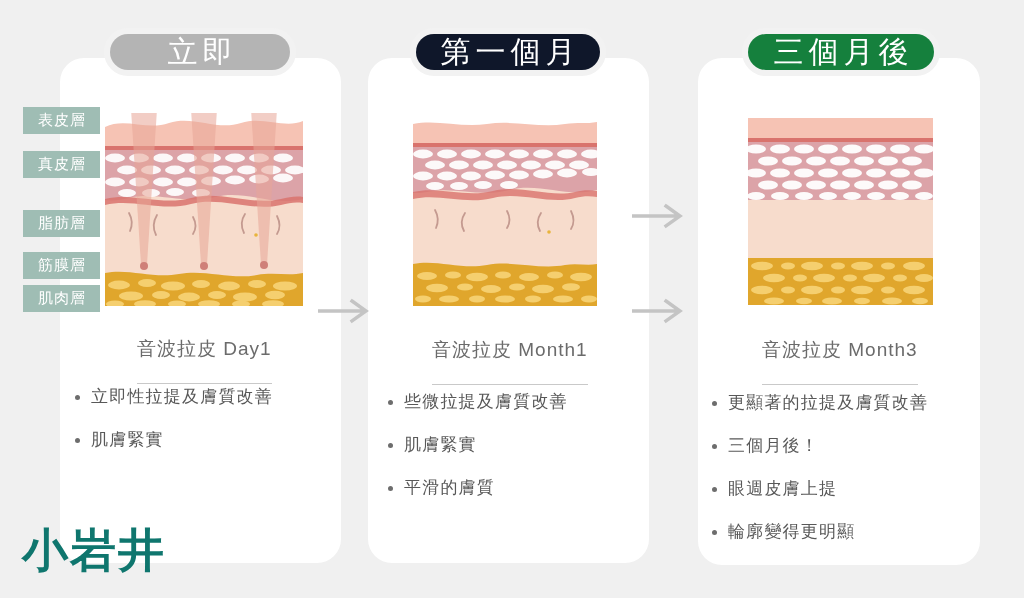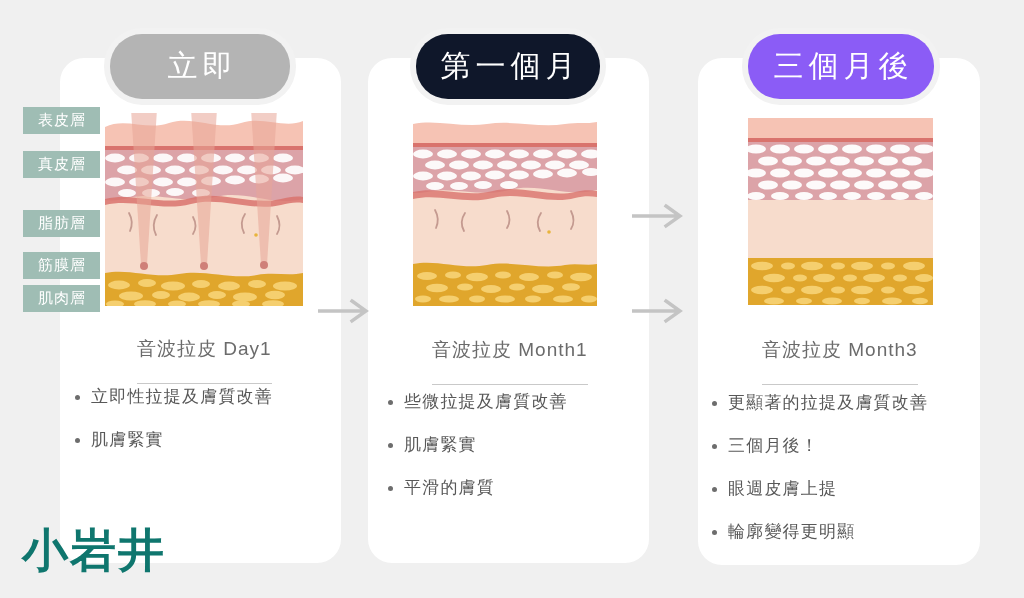--- a/index.html
+++ b/index.html
@@ -17,26 +17,26 @@
   }
   #card-0{left:60px;  top:58px; width:281px; height:505px;}
   #card-1{left:368px; top:58px; width:281px; height:505px;}
   #card-2{left:698px; top:58px; width:282px; height:507px;}
 
   
   .badge{
     position:absolute;border-radius:32px;
     display:flex;align-items:center;justify-content:center;
     color:#ffffff;font-size:30px;letter-spacing:5px;
-    text-indent:5px;height:65px;font-weight:400;
+    text-indent:5px;height:36px;font-weight:400;
     box-shadow:0 0 0 6px #f2f2f2;
   }
   #badge-0{left:110px; top:34px; width:180px; background:#b4b4b4;}
   #badge-1{left:416px; top:34px; width:184px; background:#0f172a;}
-  #badge-2{left:748px; top:34px; width:186px; background:#8b5cf6;}
+  #badge-2{left:748px; top:34px; width:186px; background:#15803d;}
 
   
   .layer-label{
     position:absolute;left:23px;width:77px;height:27px;
     background:#9fbdb4;color:#ffffff;
     font-size:15px;letter-spacing:1px;text-indent:1px;
     display:flex;align-items:center;justify-content:center;
   }
 
   

